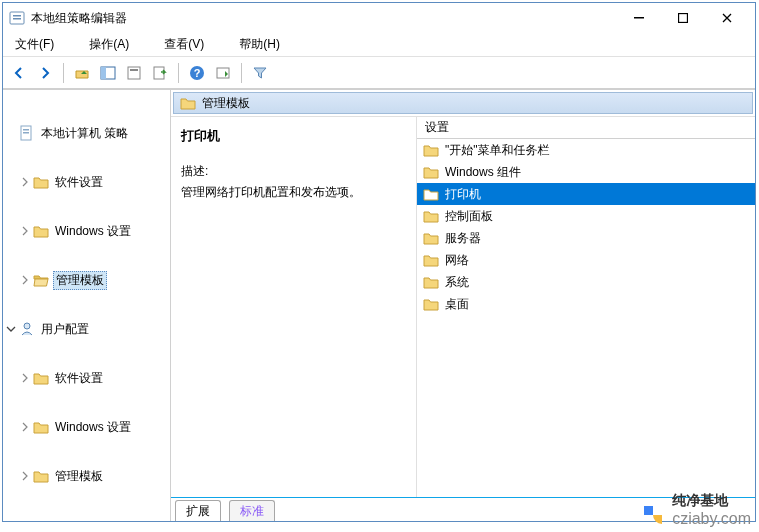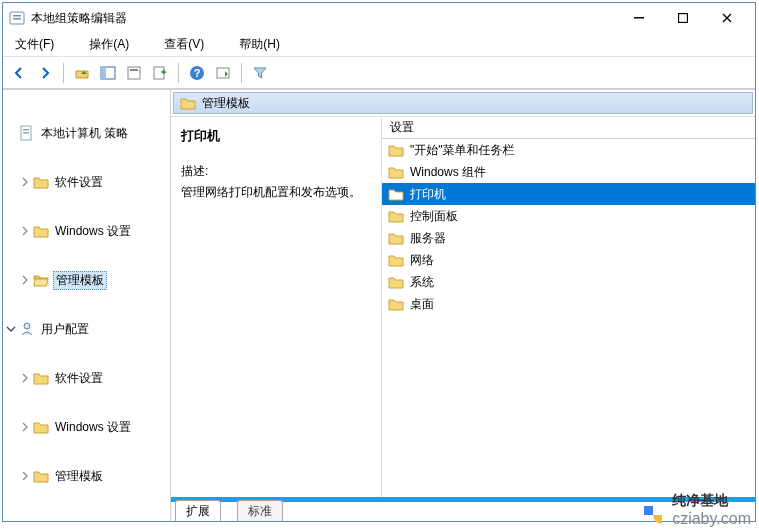--- a/index.html
+++ b/index.html
@@ -22,29 +22,29 @@
 .node.selected > .label { background: #cfe6f7; border: 1px dotted #5b8bc0; padding: 0 2px; }
 .label { padding: 0 2px; }
 .ind-1 { padding-left: 14px; }
 .right { flex: 1; display: flex; flex-direction: column; background: #fff; }
 .pathbar { height: 22px; background: linear-gradient(#dbe8f8,#c8dbf0); border: 1px solid #9fbbd9; display: flex; align-items: center; padding: 0 6px; font-size: 12px; margin: 2px; }
 .pathbar .ficon { margin-right: 6px; }
 .detail { flex: 1; display: flex; border-top: 1px solid #e0e0e0; overflow: hidden; }
 .desc { width: 210px; padding: 10px 10px; }
 .desc h3 { font-size: 13px; font-weight: bold; margin-bottom: 18px; }
 .desc .lbl { margin-bottom: 4px; }
-.list { flex: 1; border-left: 1px solid #e0e0e0; display: flex; flex-direction: column; }
+.list { flex: 1; border-left: 1px solid #e0e0e0; display: flex; flex-direction: column; margin-left: 35px; }
 .list-header { height: 22px; border-bottom: 1px solid #d0d0d0; display: flex; align-items: center; padding: 0 8px; font-size: 12px; background: #fff; }
 .items { flex: 1; overflow: auto; }
 .item { height: 22px; display: flex; align-items: center; padding: 0 6px; gap: 6px; }
 .item.selected { background: #0078d7; color: #fff; }
 .item.selected .folder-svg path.fbody { fill: #fff; }
-.tabs { height: 24px; display: flex; align-items: flex-end; border-top: 5px solid #0ea5e9; padding-left: 4px; gap: 16px; }
+.tabs { height: 24px; display: flex; align-items: flex-end; border-top: 1px solid #0ea5e9; padding-left: 4px; gap: 8px; }
 .tab { padding: 2px 10px; border: 1px solid #a7a7a7; border-bottom: none; background: #fff; font-size: 12px; border-top-left-radius: 3px; border-top-right-radius: 3px; position: relative; top: 1px; }
-.tab.inactive { background: #f4f4f4; color: #404040; }
+.tab.inactive { background: #f4f4f4; color: #8b5cf6; }
 .watermark { position: absolute; right: 8px; bottom: 4px; display: flex; align-items: flex-end; gap: 6px; font-size: 12px; color: #333; }
 .watermark .logo { width: 26px; height: 26px; }
 .wm-sub { font-size: 16px; color: #888; }
 
 
 .folder-svg { width: 16px; height: 14px; }
 
 
 svg { display: block; }
 </style>

